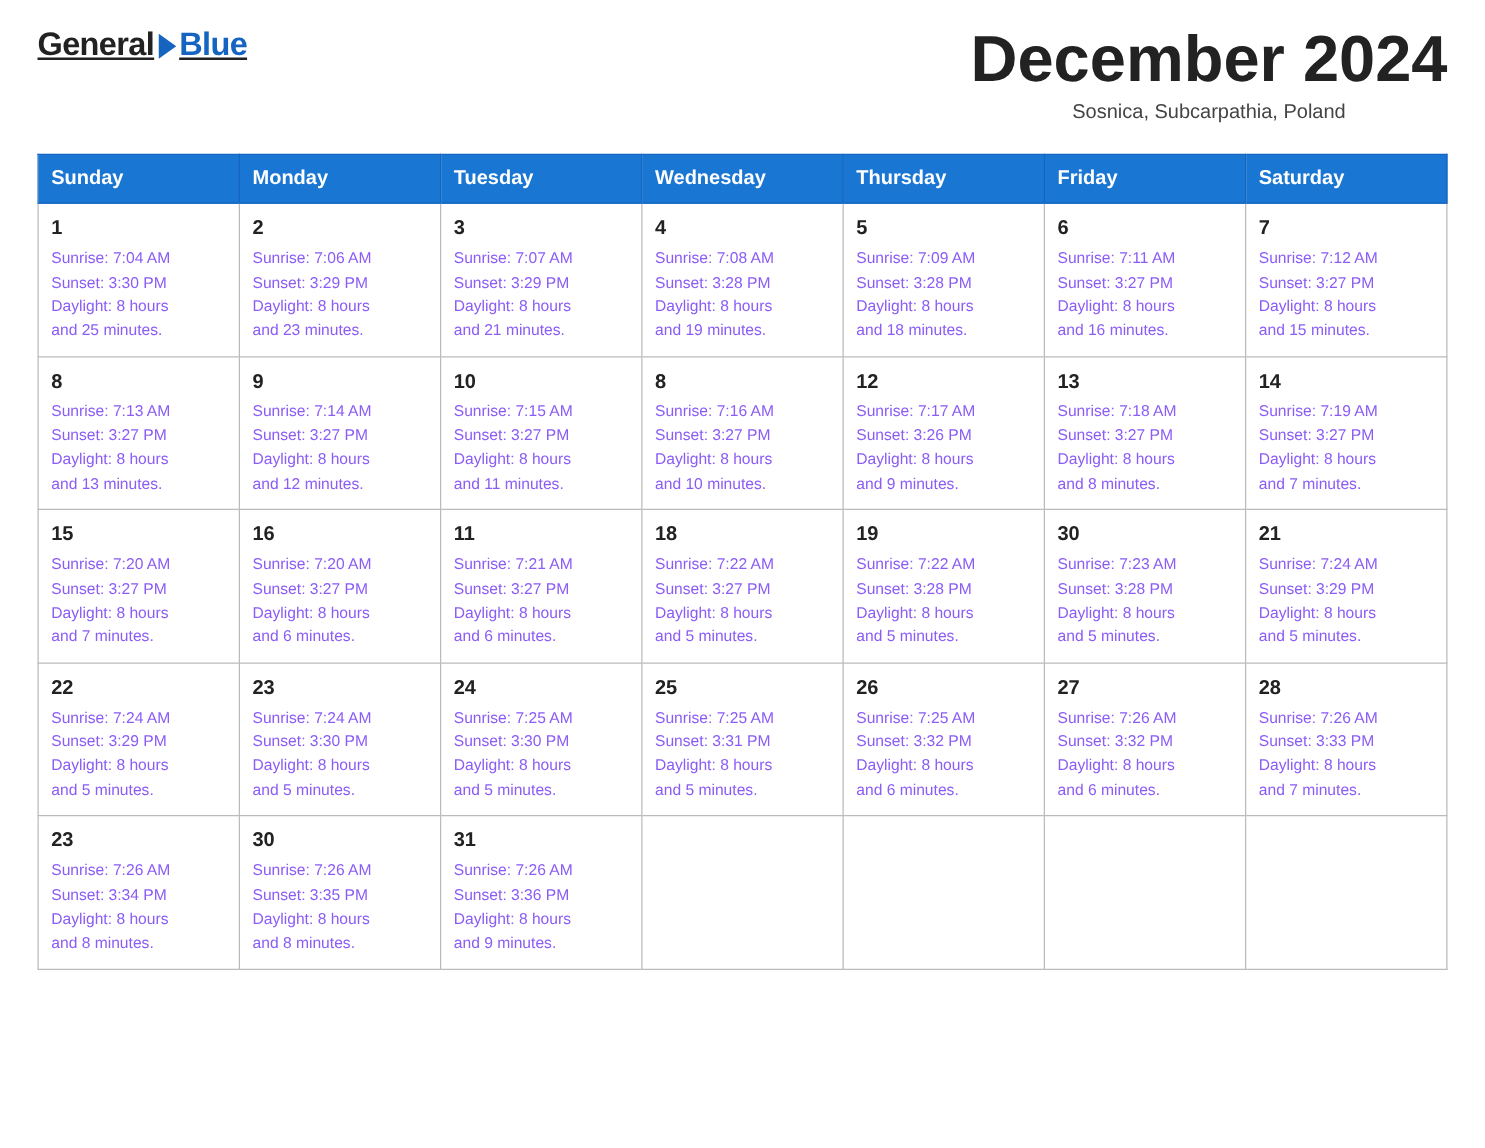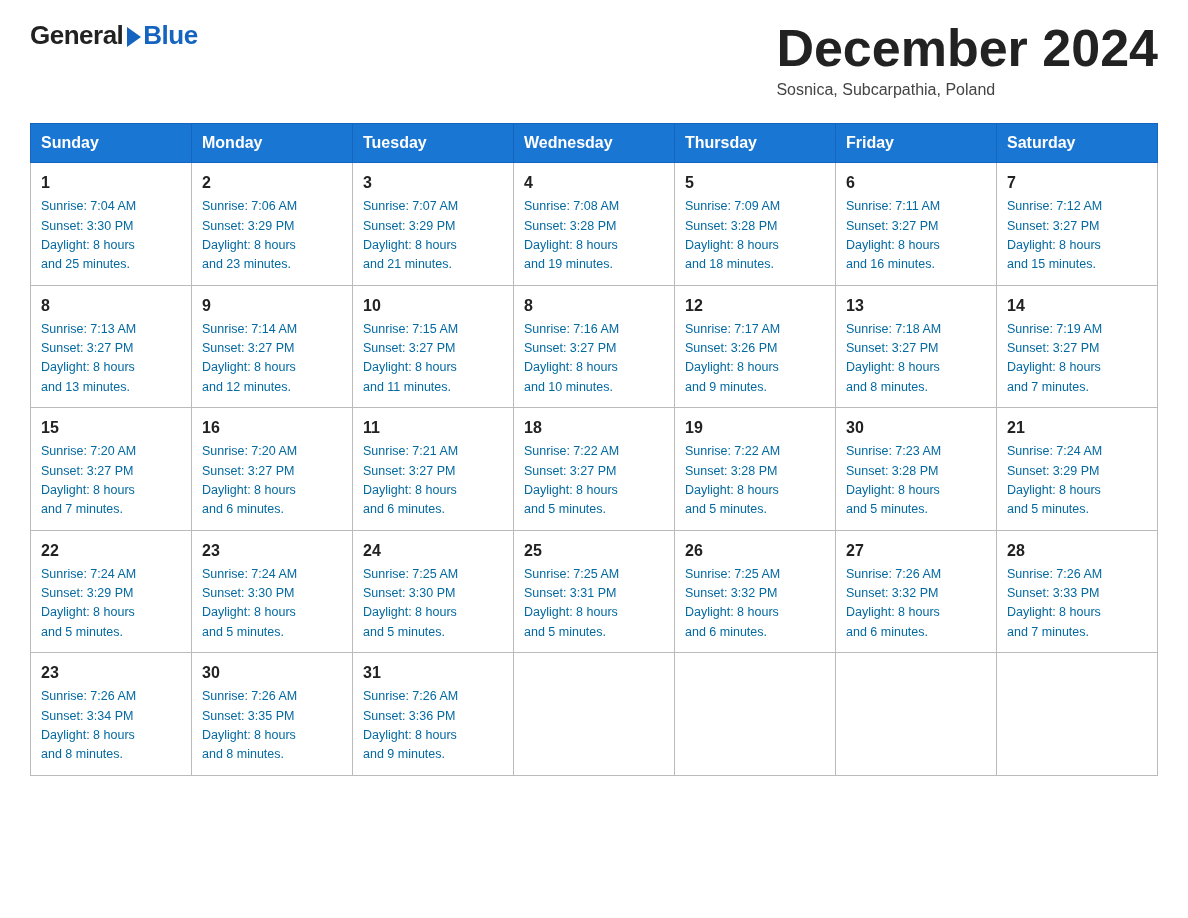--- a/index.html
+++ b/index.html
@@ -14,20 +14,21 @@
     .header {
       display: flex;
       justify-content: space-between;
       align-items: flex-start;
       margin-bottom: 18px;
     }
     .logo {
       display: flex;
       flex-direction: column;
       align-items: flex-start;
+      text-decoration: underline;
     }
     .logo-top {
       display: flex;
       align-items: center;
     }
     .logo-general {
       font-size: 26px;
       font-weight: bold;
       color: #222;
       letter-spacing: -0.5px;
@@ -42,21 +43,21 @@
       margin-top: 2px;
     }
     .logo-blue {
       font-size: 26px;
       font-weight: bold;
       color: #1565c0;
       margin-left: 2px;
       letter-spacing: -0.5px;
     }
     .title-block {
-      text-align: left;
+      text-align: center;
     }
     .month-title {
       font-size: 52px;
       font-weight: bold;
       color: #222;
       line-height: 1.1;
     }
     .location-title {
       font-size: 16px;
       color: #444;
@@ -88,21 +89,21 @@
     }
     .day-num {
       font-size: 16px;
       font-weight: bold;
       color: #222;
       display: block;
       margin-bottom: 2px;
     }
     .day-info {
       font-size: 12.5px;
-      color: #0369a1;
+      color: #8b5cf6;
       line-height: 1.55;
     }
     .empty-cell {
       background: #fff;
     }
     .calendar tr:last-child td {
       border-bottom: 1px solid #bbb;
     }
   </style>
 </head>

